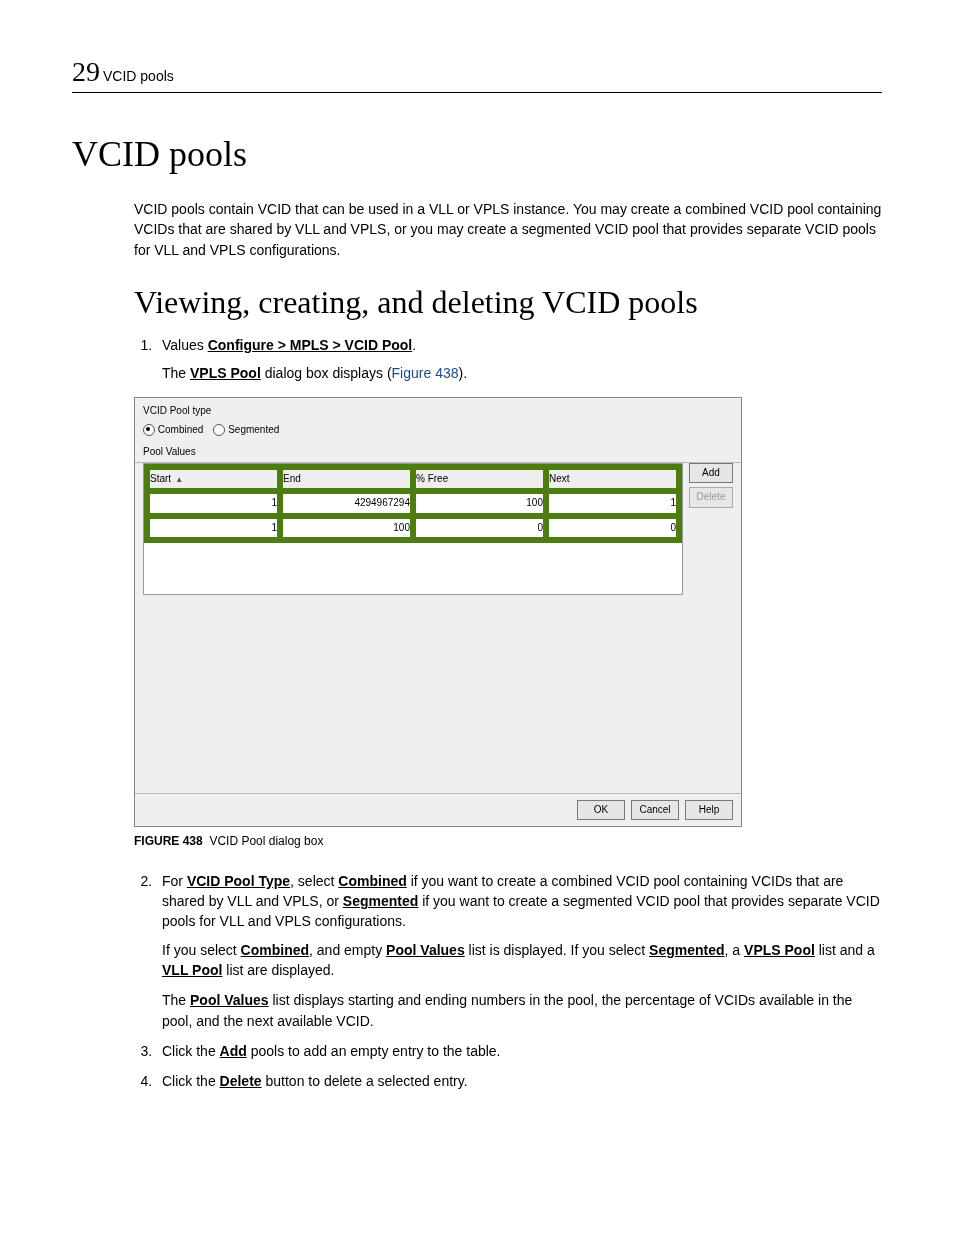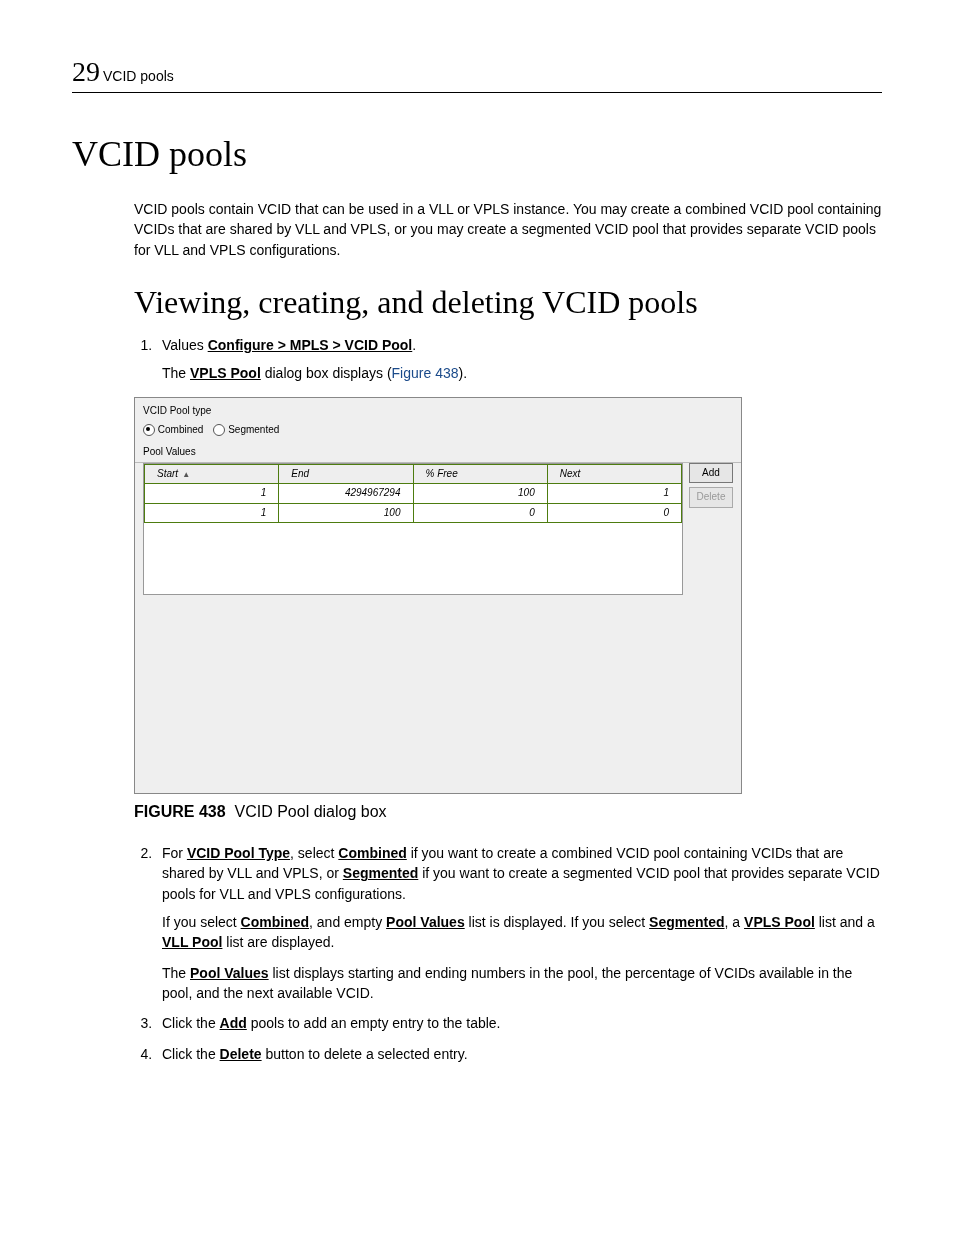--- a/index.html
+++ b/index.html
@@ -86,28 +86,27 @@
     background: #fff;
     height: 130px;
     overflow: hidden;
   }
   table.pool {
     width: 100%;
     border-collapse: collapse;
     table-layout: fixed;
   }
   table.pool th, table.pool td {
-    border: 1px solid #4d7c0f;
+    border: 6px solid #4d7c0f;
     font-size: 10px;
     font-weight: normal;
-    padding: 2px 12px;
+    padding: 2px 0;
     height: 14px;
     box-sizing: border-box;
     background: #fff;
-    font-style: italic;
   }
   table.pool th { text-align: left; background: #eee; }
   table.pool td { text-align: right; }
   .sort-ind { font-size: 8px; color: #555; margin-left: 4px; }
   .btn-col { display: flex; flex-direction: column; gap: 4px; width: 44px; }
   .dlg-btn {
     border: 1px solid #777;
     background: #e6e6e6;
     font-size: 10px;
     text-align: center;
@@ -118,21 +117,21 @@
   .dlg-btn.disabled { color: #999; border-color: #aaa; }
   .dlg-spacer { height: 190px; }
   .dlg-footer {
     border-top: 1px solid #bbb;
     padding: 6px 8px;
     display: flex;
     justify-content: flex-end;
     gap: 6px;
   }
   .dlg-footer .dlg-btn { width: 48px; }
-  .fig-caption { font-size: 16px; margin: 6px 0 20px -28px; }
+  .fig-caption { font-size: 12px; margin: 6px 0 20px -28px; }
   .fig-caption .lbl { font-weight: bold; }
 </style>
 </head>
 <body>
 
 <div class="page">
 
   <div class="running-head">
     <span class="chapnum">29</span>
     <span class="runtitle">VCID pools</span>
@@ -189,20 +188,25 @@
                   </tr>
                 </tbody>
               </table>
             </div>
             <div class="btn-col">
               <div class="dlg-btn">Add</div>
               <div class="dlg-btn disabled">Delete</div>
             </div>
           </div>
           <div class="dlg-spacer"></div>
+          <div class="dlg-footer">
+            <div class="dlg-btn">OK</div>
+            <div class="dlg-btn">Cancel</div>
+            <div class="dlg-btn">Help</div>
+          </div>
         </div>
         <div class="fig-caption">
           <span class="lbl">FIGURE 438</span>&nbsp;&nbsp;<span>VCID Pool dialog box</span>
         </div>
       </li>
 
       <li>
         <span>For </span><span class="b">VCID Pool Type</span><span>, select </span><span class="b">Combined</span><span> if you want to create a combined VCID pool containing VCIDs that are shared by VLL and VPLS, or </span><span class="b">Segmented</span><span> if you want to create a segmented VCID pool that provides separate VCID pools for VLL and VPLS configurations.</span>
         <p>
           <span>If you select </span><span class="b">Combined</span><span>, and empty </span><span class="b">Pool Values</span><span> list is displayed. If you select </span><span class="b">Segmented</span><span>, a </span><span class="b">VPLS Pool</span><span> list and a </span><span class="b">VLL Pool</span><span> list are displayed.</span>

